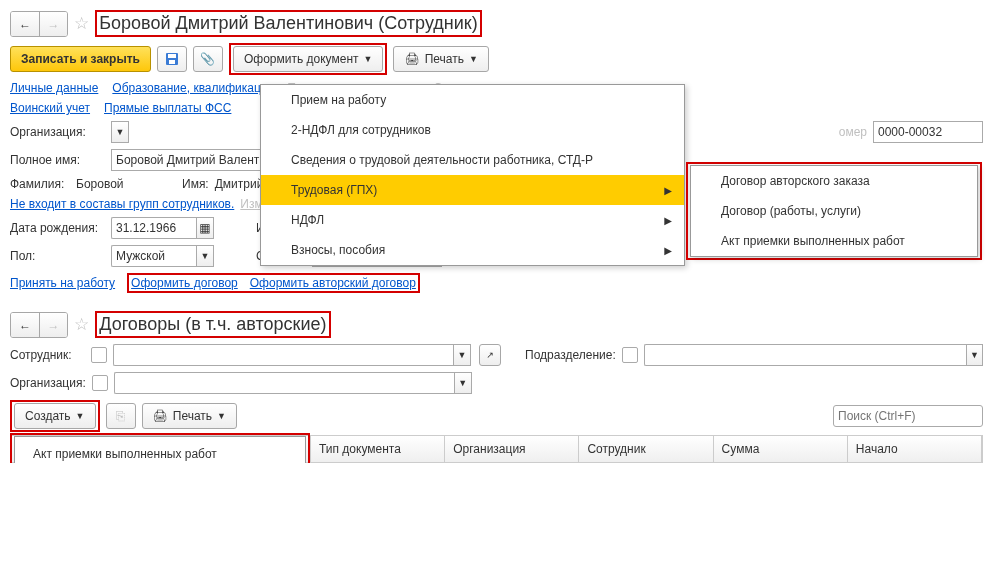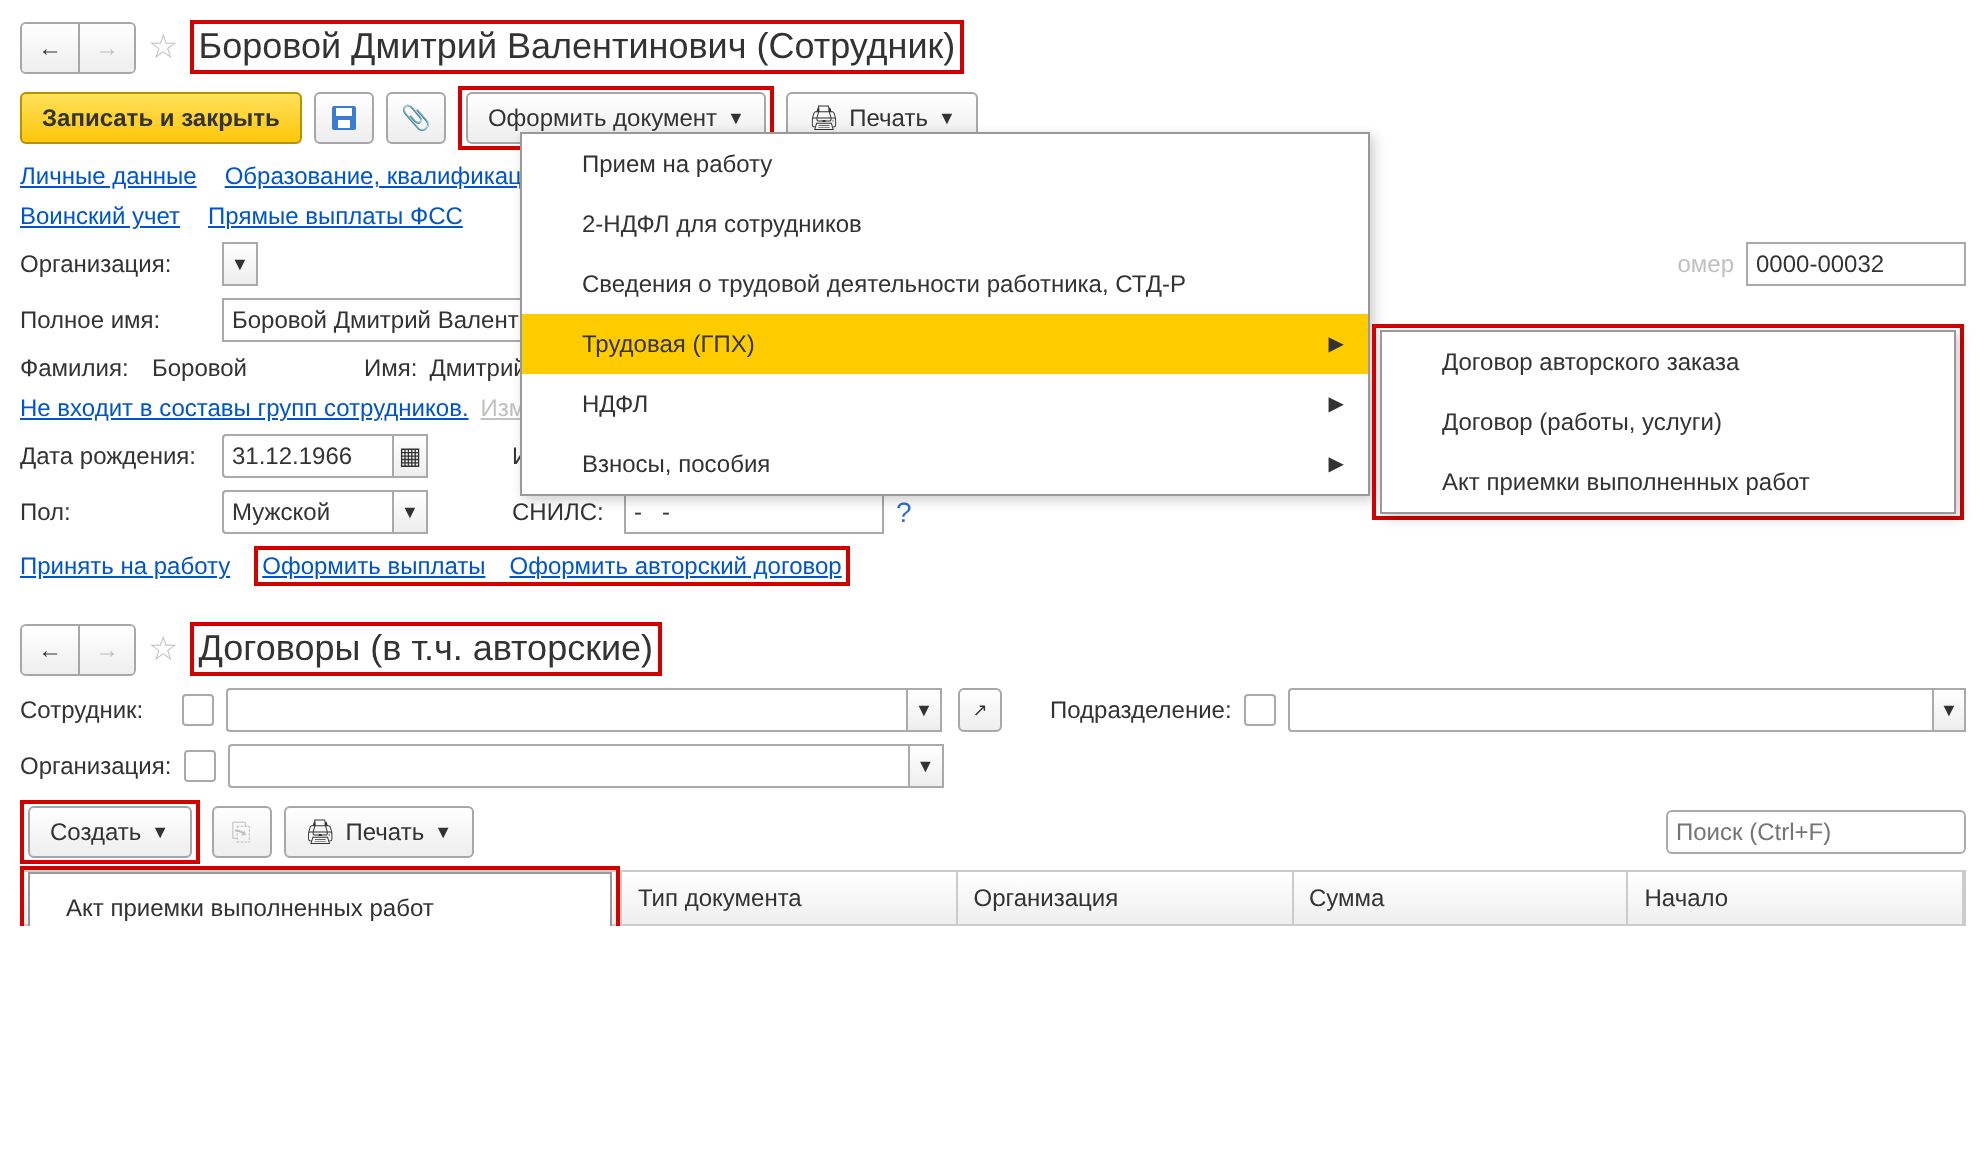--- a/index.html
+++ b/index.html
@@ -67,21 +67,21 @@
         <span style="font-size:9px">▼</span>
       </button>
   </span>
   <button class="btn">
       <span>🖨</span>
       <span>Печать</span>
       <span style="font-size:9px">▼</span>
     </button>
 </div>
 
-<div class="ddmenu" style="left:260px;top:66px;width:425px">
+<div class="ddmenu" style="left:260px;top:84px;width:425px">
   <div class="item">Прием на работу</div>
   <div class="item">2-НДФЛ для сотрудников</div>
   <div class="item">Сведения о трудовой деятельности работника, СТД-Р</div>
   <div class="item sel">
       <span>Трудовая (ГПХ)</span>
       <span class="arr">▶</span>
     </div>
   <div class="item"><span>НДФЛ</span><span class="arr">▶</span></div>
   <div class="item"><span>Взносы, пособия</span><span class="arr">▶</span></div>
 </div>
@@ -157,21 +157,21 @@
   </div>
   <span style="width:30px"></span>
   <span style="min-width:50px">СНИЛС:</span>
   <input type="text" style="width: 130px;" value="-   -">
   <span class="hint">?</span>
 </div>
 
 <div class="field-row" style="gap:12px">
   <a class="link">Принять на работу</a>
   <span class="redbox" style="display:inline-flex;gap:12px">
-    <a class="link">Оформить выплаты</a>
+    <a class="link">Оформить договор</a>
     <a class="link">Оформить авторский договор</a>
   </span>
 </div>
 
 <div class="section2">
   <div class="toolbar">
     <div class="nav-group">
       <span>←</span>
       <span class="ghost">→</span>
     </div>
@@ -230,17 +230,18 @@
       <div class="ci">Договор (работы, услуги)</div>
       <div class="ci sel">Договор авторского заказа</div>
     </div>
   </div>
 
   <div class="table">
     <div class="thead">
       <div class="th" style="min-width:300px"></div>
       <div class="th">Тип документа</div>
       <div class="th">Организация</div>
+      <div class="th">Сотрудник</div>
       <div class="th">Сумма</div>
       <div class="th">Начало</div>
     </div>
   </div>
 </div>
 
 </body></html>

